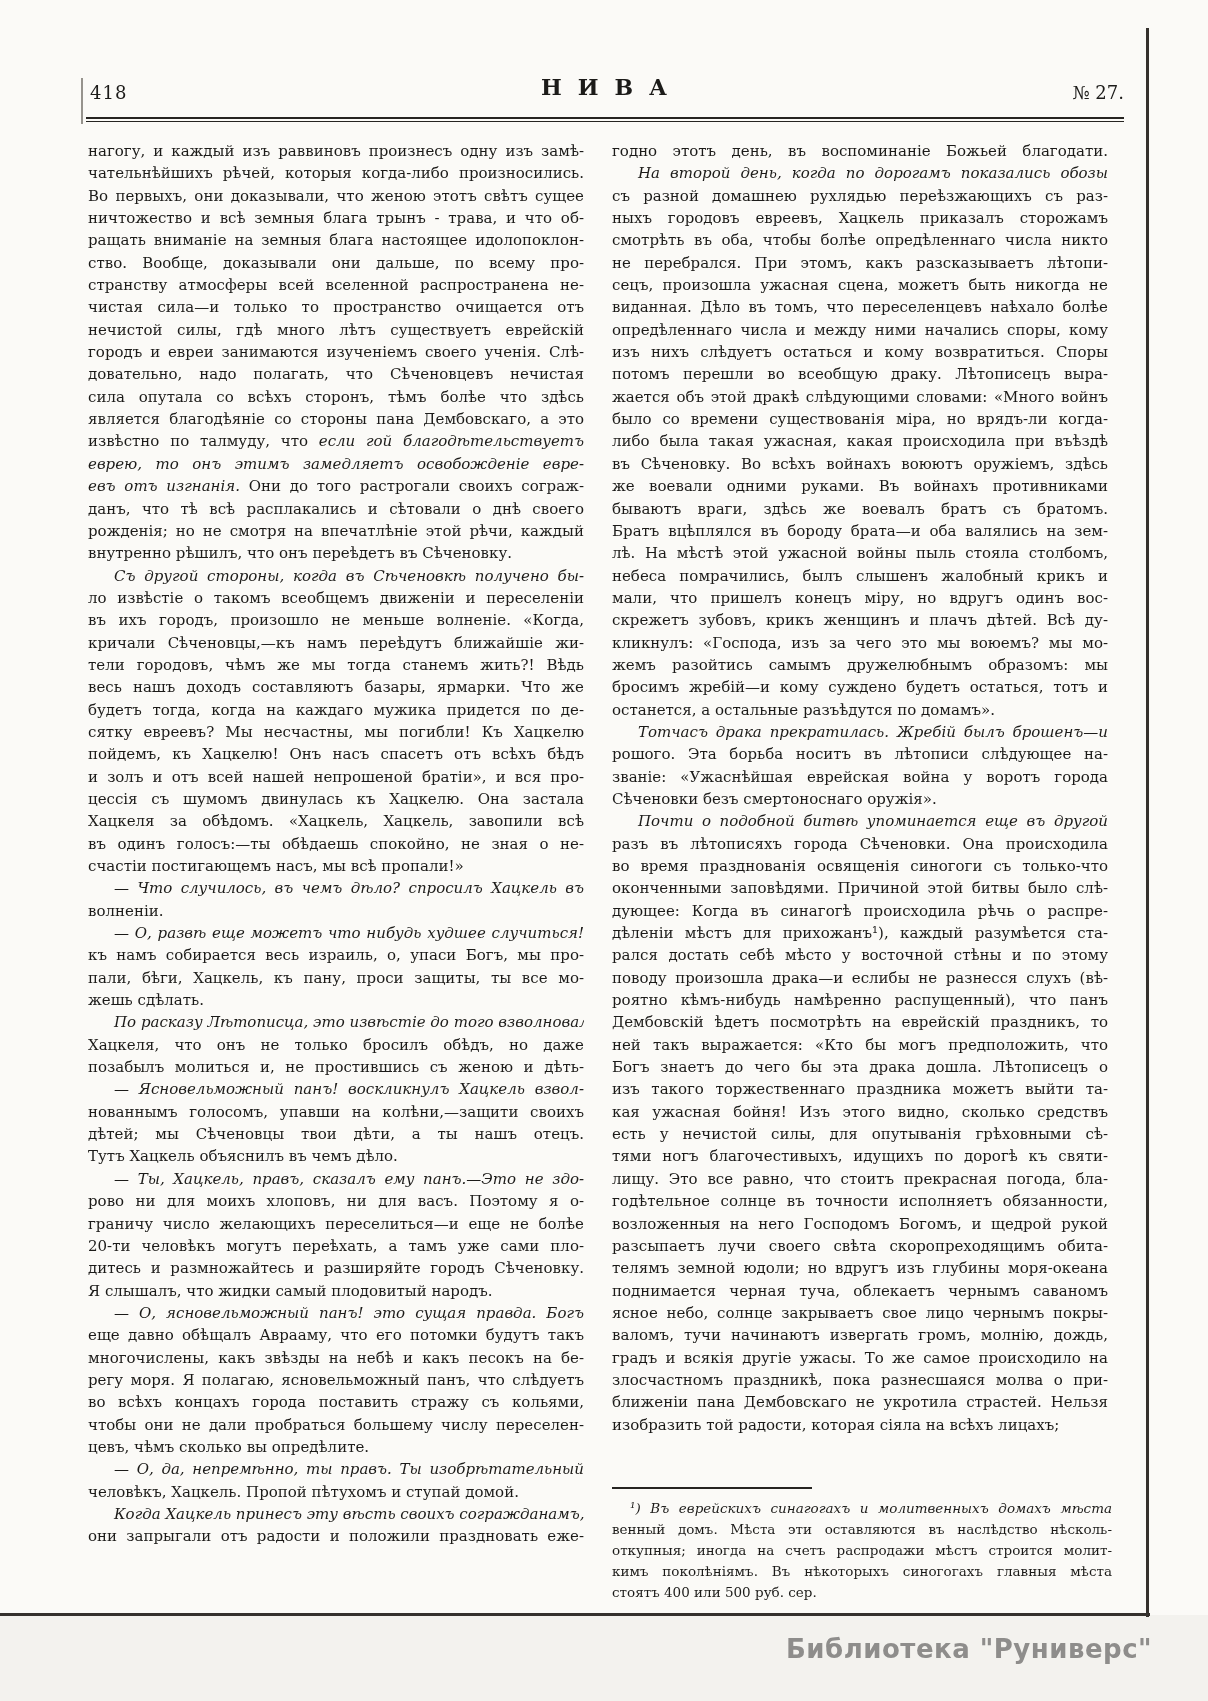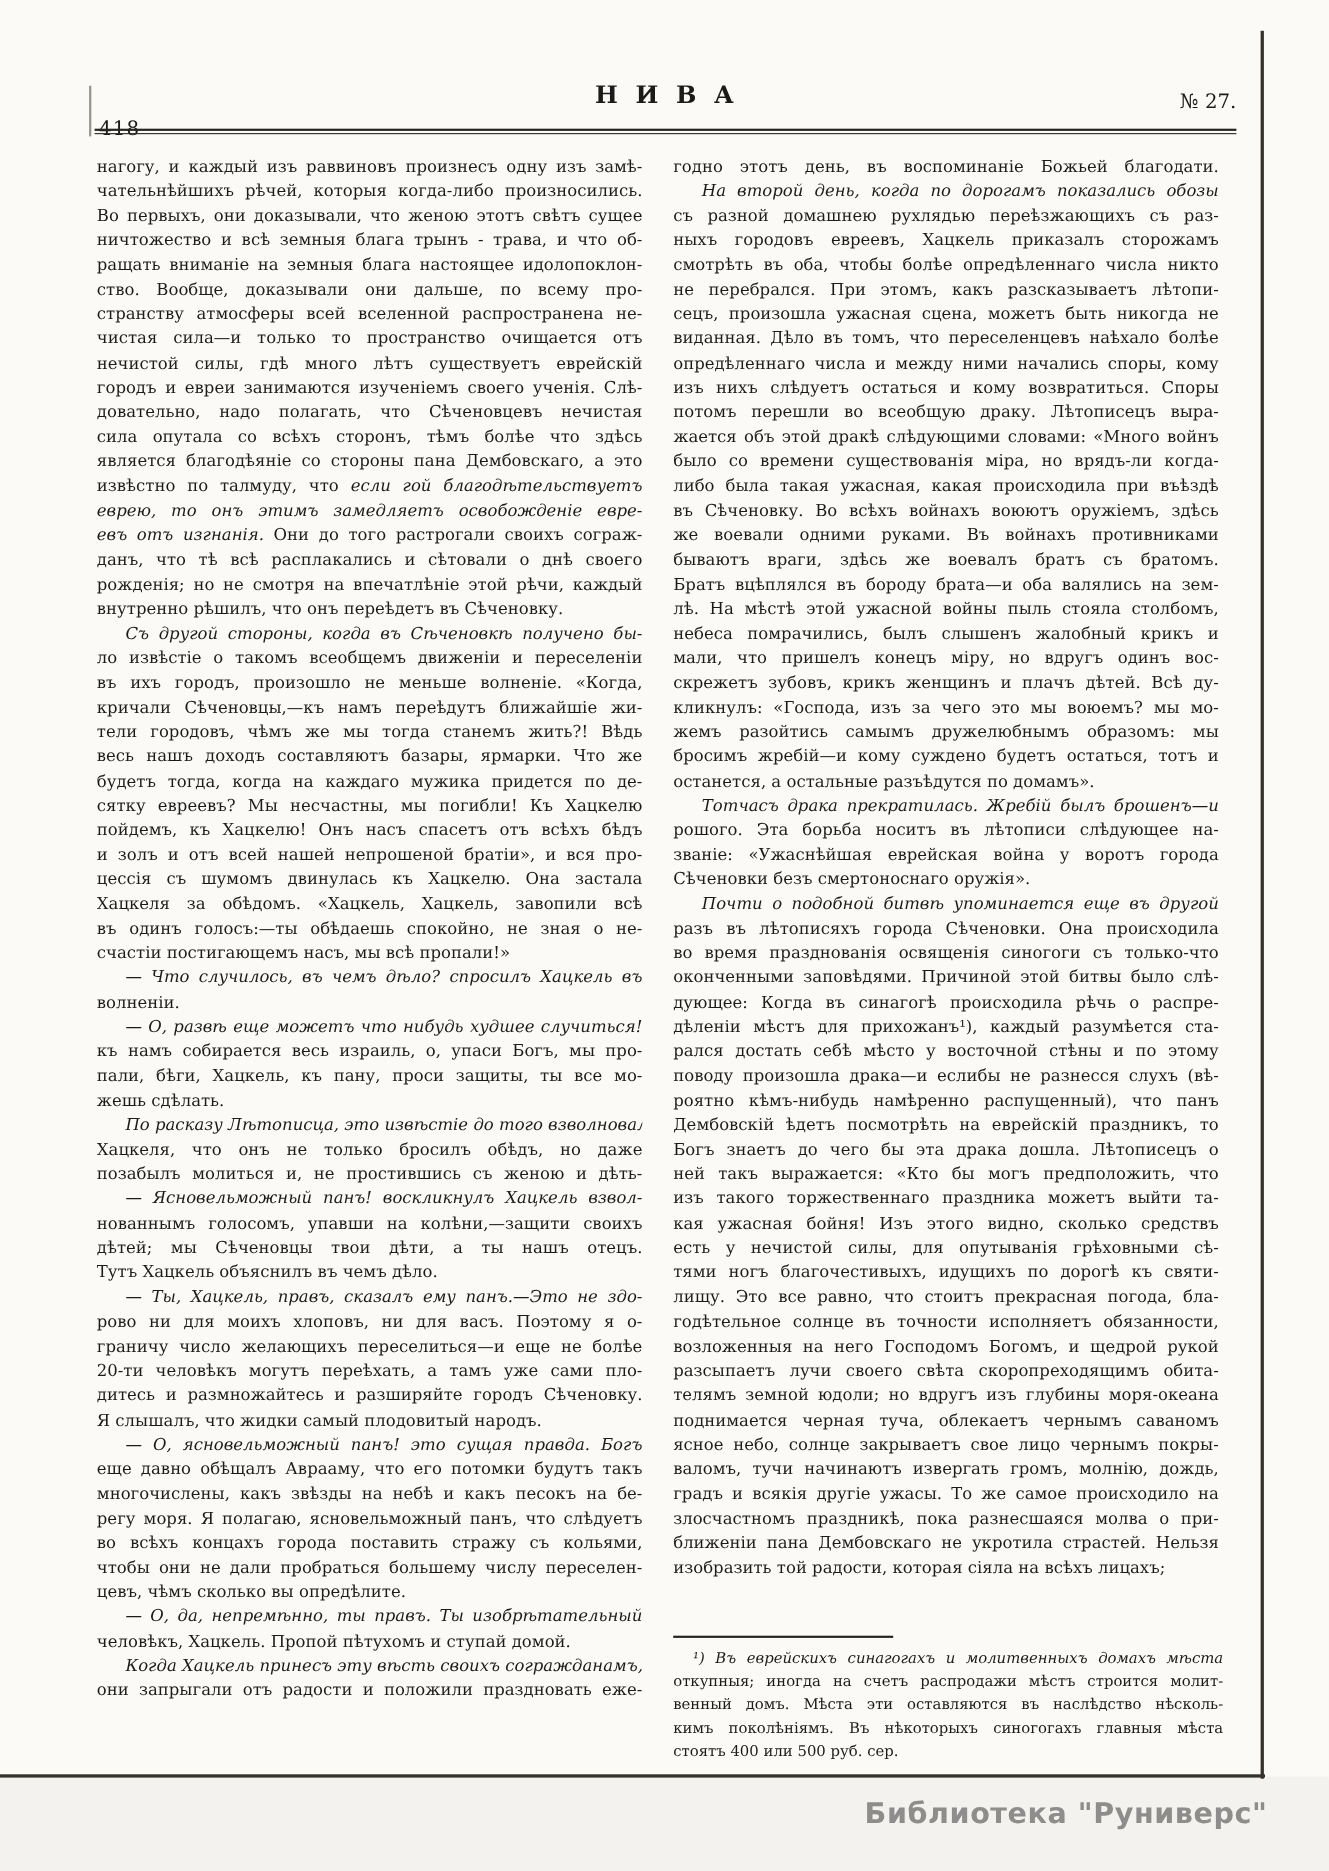--- a/index.html
+++ b/index.html
@@ -8,21 +8,21 @@
     background:#f6f5f2;
     font-family:"DejaVu Serif","Liberation Serif",serif;
     color:#1c1b19;
     position:relative;
     overflow:hidden;
   }
   .page{position:absolute;left:0;top:0;width:1208px;height:1701px;background:#fbfaf7;}
   .below-strip{position:absolute;left:0;top:1615px;width:1208px;height:86px;background:#f3f2ee;}
 
   
-  .pnum{position:absolute;left:90px;top:82px;font-size:18px;letter-spacing:1px;margin-top:25px;}
+  .pnum{position:absolute;left:90px;top:82px;font-size:18px;letter-spacing:1px;}
   .mast{position:absolute;left:0;top:74px;width:1208px;text-align:center;
         font-size:22px;font-weight:bold;letter-spacing:16px;text-indent:16px;}
   .issue{position:absolute;right:84px;top:82px;font-size:18px;}
   .rule{position:absolute;left:86px;top:117px;width:1038px;height:2px;
         border-top:2px solid #262421;border-bottom:1px solid #262421;}
 
   
   .col{position:absolute;top:140px;width:496px;font-size:15px;}
   .col.left{left:88px;}
   .col.right{left:612px;}
@@ -163,22 +163,22 @@
       <div class="line indent"><span>Почти о подобной битвѣ упоминается еще въ другой</span></div>
       <div class="line"><span>разъ въ лѣтописяхъ города Сѣченовки. Она происходила</span></div>
       <div class="line"><span>во время празднованія освященія синогоги съ только-что</span></div>
       <div class="line"><span>оконченными заповѣдями. Причиной этой битвы было слѣ-</span></div>
       <div class="line"><span>дующее: Когда въ синагогѣ происходила рѣчь о распре-</span></div>
       <div class="line"><span>дѣленіи мѣстъ для прихожанъ¹), каждый разумѣется ста-</span></div>
       <div class="line"><span>рался достать себѣ мѣсто у восточной стѣны и по этому</span></div>
       <div class="line"><span>поводу произошла драка—и еслибы не разнесся слухъ (вѣ-</span></div>
       <div class="line"><span>роятно кѣмъ-нибудь намѣренно распущенный), что панъ</span></div>
       <div class="line"><span>Дембовскій ѣдетъ посмотрѣть на еврейскій праздникъ, то</span></div>
+      <div class="line"><span>ней такъ выражается: «Кто бы могъ предположить, что</span></div>
       <div class="line"><span>Богъ знаетъ до чего бы эта драка дошла. Лѣтописецъ о</span></div>
-      <div class="line"><span>ней такъ выражается: «Кто бы могъ предположить, что</span></div>
       <div class="line"><span>изъ такого торжественнаго праздника можетъ выйти та-</span></div>
       <div class="line"><span>кая ужасная бойня! Изъ этого видно, сколько средствъ</span></div>
       <div class="line"><span>есть у нечистой силы, для опутыванія грѣховными сѣ-</span></div>
       <div class="line"><span>тями ногъ благочестивыхъ, идущихъ по дорогѣ къ святи-</span></div>
       <div class="line"><span>лищу. Это все равно, что стоитъ прекрасная погода, бла-</span></div>
       <div class="line"><span>годѣтельное солнце въ точности исполняетъ обязанности,</span></div>
       <div class="line"><span>возложенныя на него Господомъ Богомъ, и щедрой рукой</span></div>
       <div class="line"><span>разсыпаетъ лучи своего свѣта скоропреходящимъ обита-</span></div>
       <div class="line"><span>телямъ земной юдоли; но вдругъ изъ глубины моря-океана</span></div>
       <div class="line"><span>поднимается черная туча, облекаетъ чернымъ саваномъ</span></div>
@@ -186,22 +186,22 @@
       <div class="line"><span>валомъ, тучи начинаютъ извергать громъ, молнію, дождь,</span></div>
       <div class="line"><span>градъ и всякія другіе ужасы. То же самое происходило на</span></div>
       <div class="line"><span>злосчастномъ праздникѣ, пока разнесшаяся молва о при-</span></div>
       <div class="line"><span>ближеніи пана Дембовскаго не укротила страстей. Нельзя</span></div>
       <div class="line end"><span>изобразить той радости, которая сіяла на всѣхъ лицахъ;</span></div>
     </div>
 
   <div class="fnrule"></div>
   <div class="footnote">
       <div class="line indent"><span>¹) Въ еврейскихъ синагогахъ и молитвенныхъ домахъ мѣста</span></div>
+      <div class="line"><span>венный домъ. Мѣста эти оставляются въ наслѣдство нѣсколь-</span></div>
       <div class="line"><span>откупныя; иногда на счетъ распродажи мѣстъ строится молит-</span></div>
-      <div class="line"><span>венный домъ. Мѣста эти оставляются въ наслѣдство нѣсколь-</span></div>
       <div class="line"><span>кимъ поколѣніямъ. Въ нѣкоторыхъ синогогахъ главныя мѣста</span></div>
       <div class="line end"><span>стоятъ 400 или 500 руб. сер.</span></div>
     </div>
 
   <div class="edge-right"></div>
   <div class="edge-bottom"></div>
   <div class="edge-left-tick"></div>
 
   <div class="watermark">Библиотека "Руниверс"</div>
 </div>

